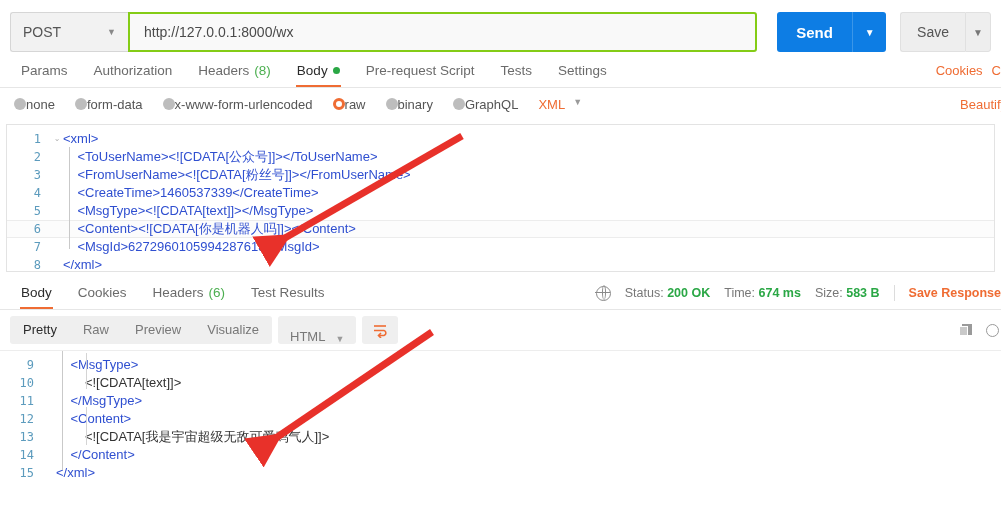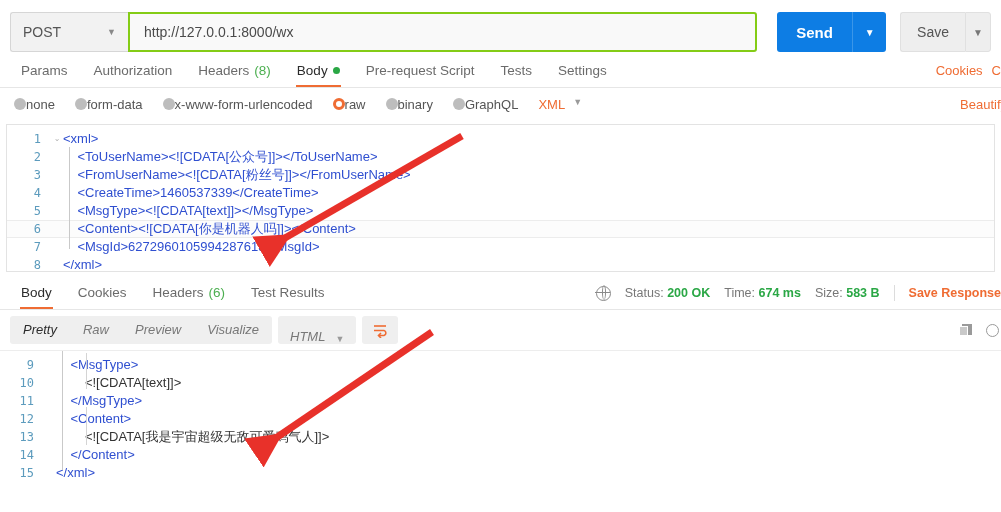--- a/index.html
+++ b/index.html
@@ -167,21 +167,21 @@
     border-radius: 50%;
   }
   .globe::after {
     content:""; position:absolute; left: -1.5px; top: 5px; width: 15px; height: 1.5px;
     background: #8a8a8a;
   }
 
   
   .resp-toolbar {
     display: flex; align-items: center; gap: 6px;
-    height: 40px; padding: 0 10px; position: relative; font-style: italic;
+    height: 40px; padding: 0 10px; position: relative;
   }
   .seg {
     display: flex; background: #efefef; border-radius: 3px; height: 28px; align-items: center;
   }
   .seg-item { padding: 0 13px; font-size: 13px; color: #787878; line-height: 28px; cursor: pointer; }
   .seg-item.active { color: #2b2b2b; }
   .pill {
     display: flex; align-items: flex-end; gap: 10px;
     background: #efefef; border-radius: 3px; height: 28px;
     padding: 0 12px; font-size: 13px; color: #787878; cursor: pointer;

